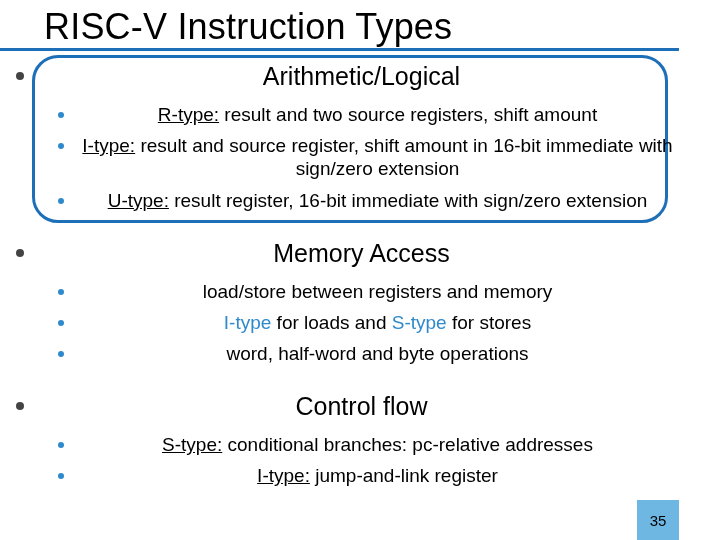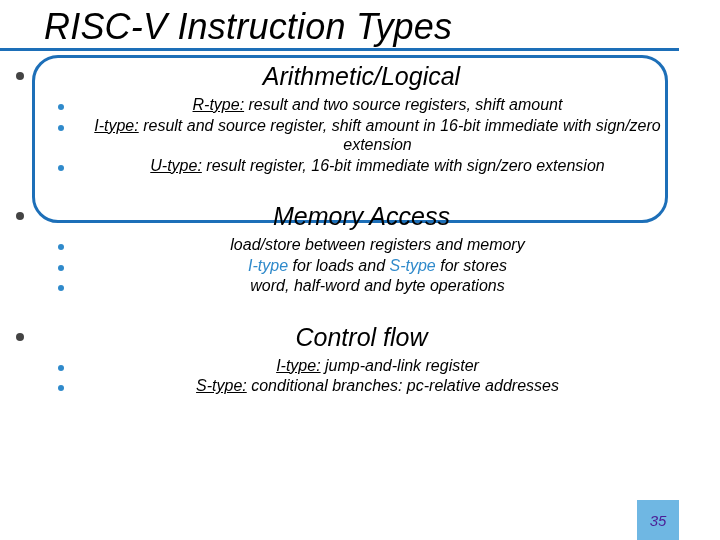--- a/index.html
+++ b/index.html
@@ -1,32 +1,32 @@
 <!DOCTYPE html>
 <html><head>
 <meta charset="utf-8">
 <style>
   * { margin: 0; padding: 0; box-sizing: border-box; }
   html, body { width: 720px; height: 540px; font-family: Arial, Helvetica, sans-serif; background: #fff; color: #000; }
-  .slide { position: relative; width: 679px; height: 540px; font-style: italic; }
+  .slide { position: relative; width: 679px; height: 540px; }
   .title-wrap { position: relative; padding: 6px 0 0 44px; }
   .title { font-size: 36px; font-weight: 400; letter-spacing: 0.2px; }
   .title-underline { position: absolute; left: 0; right: 0; top: 48px; height: 3px; background: #1d6fb8; }
   .content { padding: 10px 0 0 0; text-align: center; }
   .top-bullet { position: relative; padding-left: 44px; margin-top: 4px; }
   .top-bullet .dot { position: absolute; left: 16px; top: 10px; width: 8px; height: 8px; border-radius: 50%; background: #444; }
   .top-bullet .heading { font-size: 25px; font-weight: 400; }
   .sub-list { padding: 4px 0 0 58px; }
-  .sub-item { position: relative; font-size: 16px; line-height: 1.22; padding-left: 18px; margin-bottom: 1px; }
+  .sub-item { position: relative; font-size: 19px; line-height: 1.22; padding-left: 18px; margin-bottom: 1px; margin-top: 8px; }
   .sub-item .dot2 { position: absolute; left: 0; top: 9px; width: 6px; height: 6px; border-radius: 50%; background: #2f8acb; }
   .callout { position: absolute; left: 32px; top: 55px; width: 636px; height: 168px; border: 3px solid #1d6fb8; border-radius: 26px; pointer-events: none; }
   .u { text-decoration: underline; }
   .accent { color: #2f8acb; }
   .spacer { height: 22px; }
-  .pagenum { position: absolute; right: 0; bottom: 0; width: 42px; height: 40px; background: #6fb7e3; color: #4c1d95; font-size: 15px; display: flex; align-items: center; justify-content: center; }
+  .pagenum { position: absolute; right: 0; bottom: 0; width: 42px; height: 40px; background: #6fb7e3; color: #000000; font-size: 15px; display: flex; align-items: center; justify-content: center; }
 </style>
 </head>
 <body>
 
 <div class="slide">
   <div class="title-wrap">
     <div class="title">RISC-V Instruction Types</div>
     <div class="title-underline"></div>
   </div>
 
@@ -76,24 +76,24 @@
 
     <div class="spacer"></div>
 
     <div class="top-bullet">
       <span class="dot"></span>
       <span class="heading">Control flow</span>
     </div>
     <div class="sub-list">
       <div class="sub-item">
         <span class="dot2"></span>
-        <span class="u">I-type:</span><span> jump-and-link register</span>
+        <span class="u">S-type:</span><span> conditional branches: pc-relative addresses</span>
       </div>
       <div class="sub-item">
         <span class="dot2"></span>
-        <span class="u">S-type:</span><span> conditional branches: pc-relative addresses</span>
+        <span class="u">I-type:</span><span> jump-and-link register</span>
       </div>
     </div>
 
   </div>
 
   <div class="pagenum">35</div>
 </div>
 
 </body></html>

